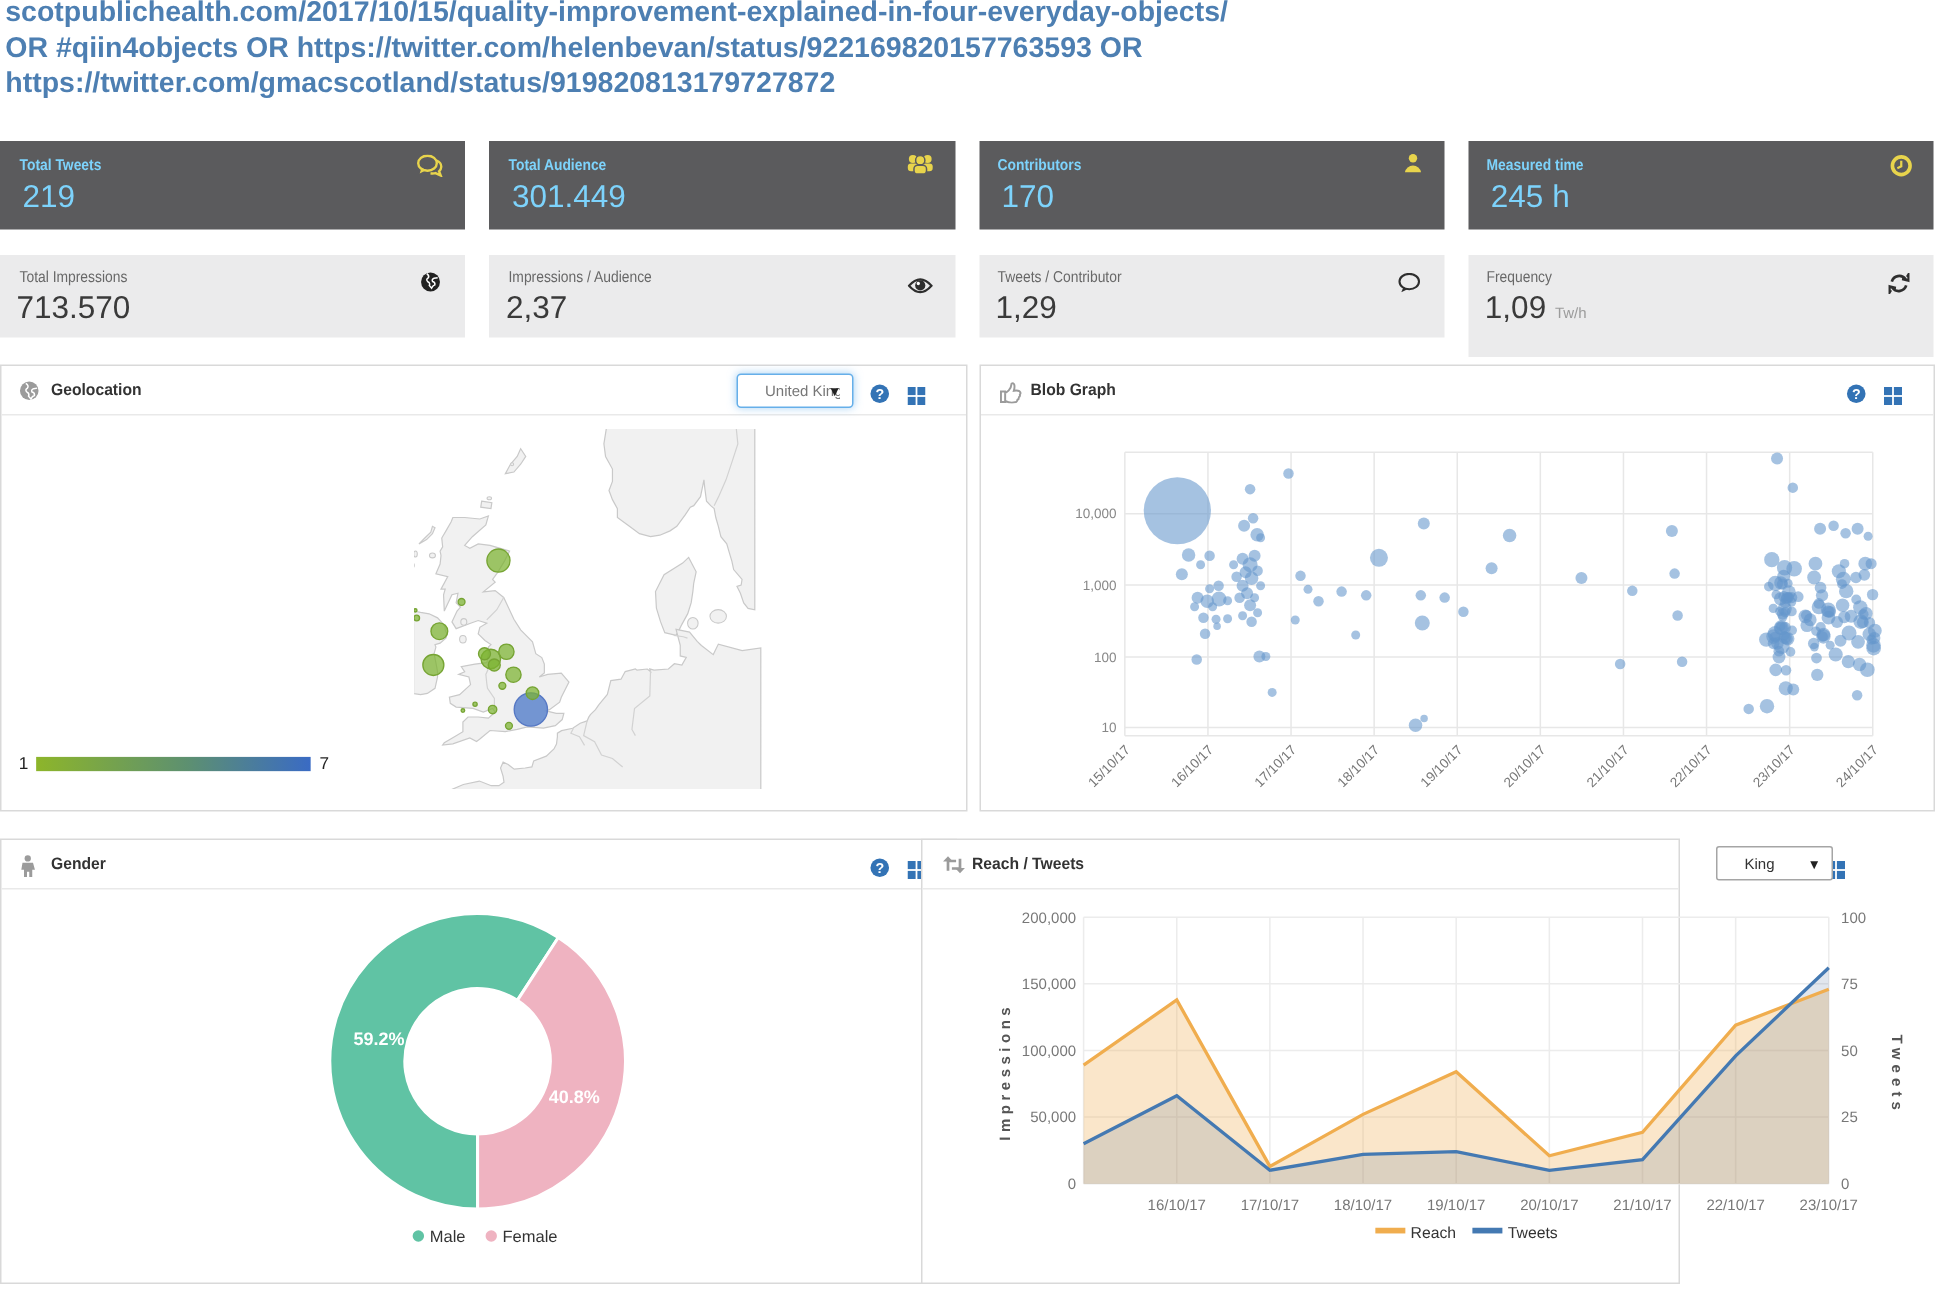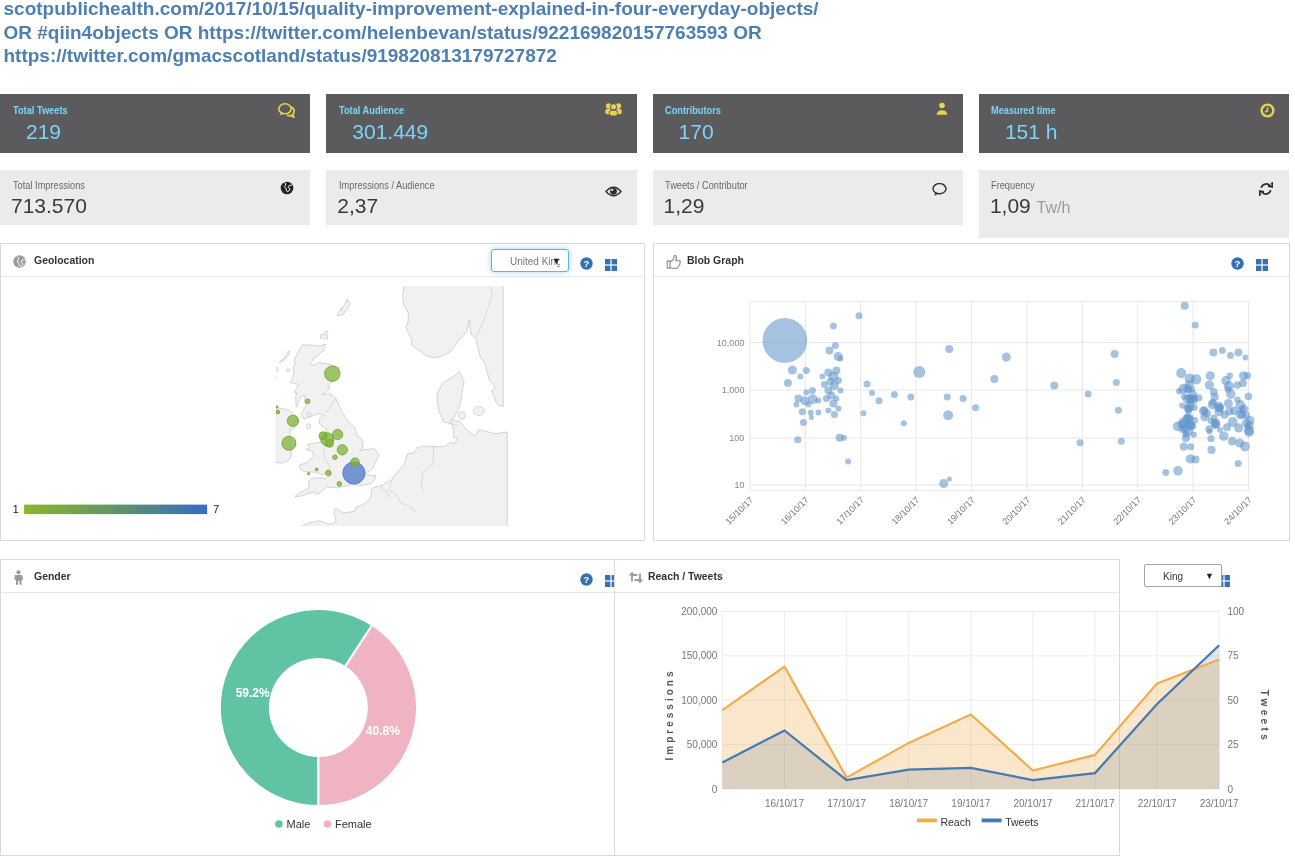--- a/index.html
+++ b/index.html
@@ -2,21 +2,21 @@
 <html><head><meta charset="utf-8"><style>
 *{box-sizing:border-box;margin:0;padding:0}
 body{width:1295px;height:862px;background:#fff;font-family:"Liberation Sans",sans-serif;position:relative;overflow:hidden}
 .abs{position:absolute}
 .hdr{left:3.5px;top:-3px;font-size:19px;font-weight:bold;color:#4d7fb2;line-height:23.5px;white-space:nowrap}
 .card{height:59px;width:310.4px;position:absolute}
 .dark{background:#5b5b5d;color:#7dd3fc}
 .light{background:#ebebec;color:#333}
 .ct{position:absolute;left:12.5px;top:9.5px;font-size:10.5px;font-weight:bold;transform:scaleX(.88);transform-origin:0 0;white-space:nowrap}
 .light .ct{font-weight:normal;font-size:10.5px;color:#686868}
-.cv{position:absolute;left:26px;top:25.5px;font-size:21px;white-space:nowrap}
+.cv{position:absolute;left:15px;top:25.5px;font-size:21px;white-space:nowrap}
 .light .cv{color:#3a3a3a;top:24px;left:11px}
 .panel{position:absolute;border:1px solid #d9d9d9;background:#fff}
 .phead{position:absolute;left:0;right:0;top:0;height:33px;border-bottom:1px solid #e9e9e9}
 .ptitle{position:absolute;left:33px;top:10px;font-size:11px;font-weight:bold;color:#333;transform:scaleX(.95);transform-origin:0 0}
 .pic{position:absolute;left:12px;top:10.5px}
 .qic{position:absolute;top:12.5px}
 .gic{position:absolute;top:13px}
 .cic{position:absolute}
 .sel{position:absolute;background:#fff;font-size:11px;color:#555}
 .selgeo{border:1px solid #66afe9;box-shadow:0 0 6px rgba(102,175,233,.55);border-radius:3px}
@@ -53,21 +53,21 @@
     <div class="cv">170</div>
     <div class="cic" style="right:14px;top:8px"><svg width="14" height="14" viewBox="0 0 14 14" style="">
         <g fill="#e8d44c">
           <circle cx="7" cy="3.5" r="2.8"></circle>
           <path d="M1.6 12.8 a5.5 5.5 0 0 1 10.8 0 z"></path>
         </g>
       </svg></div>
   </div>
 <div class="card dark" style="left:978.9px;top:94px">
     <div class="ct">Measured time</div>
-    <div class="cv">151 h</div>
+    <div class="cv">245 h</div>
     <div class="cic" style="right:14px;top:9px"><svg width="15" height="15" viewBox="0 0 15 15" style="">
         <circle cx="7.5" cy="7.5" r="5.9" fill="none" stroke="#e8d44c" stroke-width="2.4"></circle>
         <path d="M7.5 4.2 L7.5 7.9 L4.9 9.1" fill="none" stroke="#e8d44c" stroke-width="1.5"></path>
       </svg></div>
   </div>
 <div class="card light" style="left:0px;top:169.5px;height:55px">
     <div class="ct">Total Impressions</div>
     <div class="cv">713.570</div>
     <div class="cic" style="right:16px;top:11px"><svg width="14" height="14" viewBox="0 0 14 14" style="">
         <circle cx="7" cy="7" r="6.3" fill="#222"></circle>
@@ -86,21 +86,21 @@
 <div class="card light" style="left:652.6px;top:169.5px;height:55px">
     <div class="ct">Tweets / Contributor</div>
     <div class="cv">1,29</div>
     <div class="cic" style="right:16px;top:12px"><svg width="15" height="13" viewBox="0 0 15 13" style="">
         <ellipse cx="7.5" cy="5.7" rx="6.5" ry="5.1" fill="none" stroke="#2e2e2e" stroke-width="1.4"></ellipse>
         <path d="M3.5 9.6 L2.2 12.8 L7 10.5" fill="#2e2e2e"></path>
       </svg></div>
   </div>
 <div class="card light" style="left:978.9px;top:169.5px;height:68px">
     <div class="ct">Frequency</div>
-    <div class="cv">1,09 <span style="font-size:16px;color:#9b9b9b">Tw/h</span></div>
+    <div class="cv">1,09 <span style="font-size:10px;color:#9b9b9b">Tw/h</span></div>
     <div class="cic" style="right:16px;top:12px"><svg width="14" height="14" viewBox="0 0 14 14" style="">
         <path d="M2.2 5.7 a5.2 5.2 0 0 1 9.1 -1.7 l-2.2 0 l4.3 1 l0 -4 l-1 1.6" fill="none" stroke="#2e2e2e" stroke-width="1.8"></path>
         <path d="M11.8 8.3 a5.2 5.2 0 0 1 -9.1 1.7 l2.2 0 l-4.3 -1 l0 4 l1 -1.6" fill="none" stroke="#2e2e2e" stroke-width="1.8"></path>
       </svg></div>
   </div>
 <div class="panel" style="left:0px;top:242.5px;width:645px;height:298px">
     <div class="phead">
       <div class="pic"><svg width="13" height="13" viewBox="0 0 13 13" style="">
           <circle cx="6.5" cy="6.5" r="6.2" fill="#9b9b9b"></circle>
           <path d="M4.2 1.6 q2.3 1.6 1.1 3.1 q-1.9 1.1 -0.35 2.7 q1.9 0.8 1.1 2.7 l1.6 1.9 q0.8 -1.9 2.3 -2.3 q0.35 -1.9 -1.6 -2.3 q-0.8 -1.6 1.1 -2.3 l2.3 -0.35" stroke="#fff" stroke-width="1" fill="none"></path>

